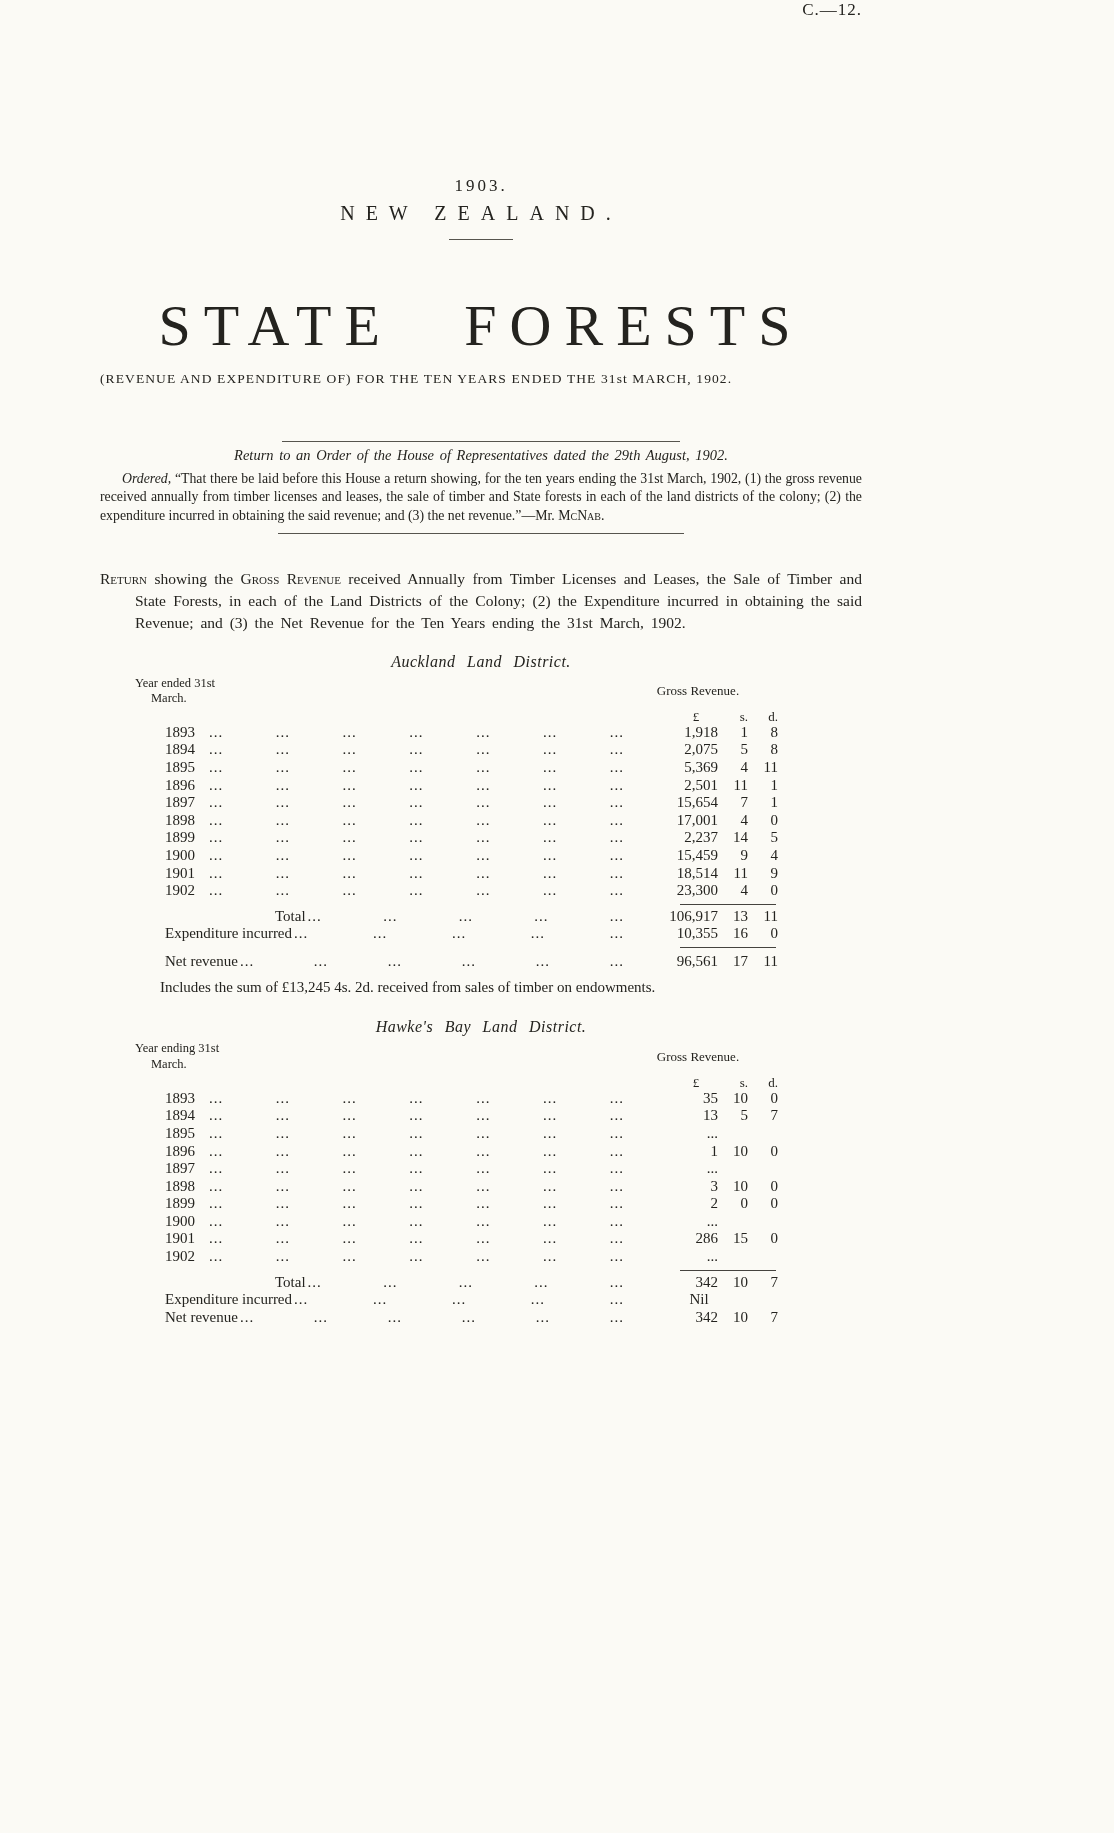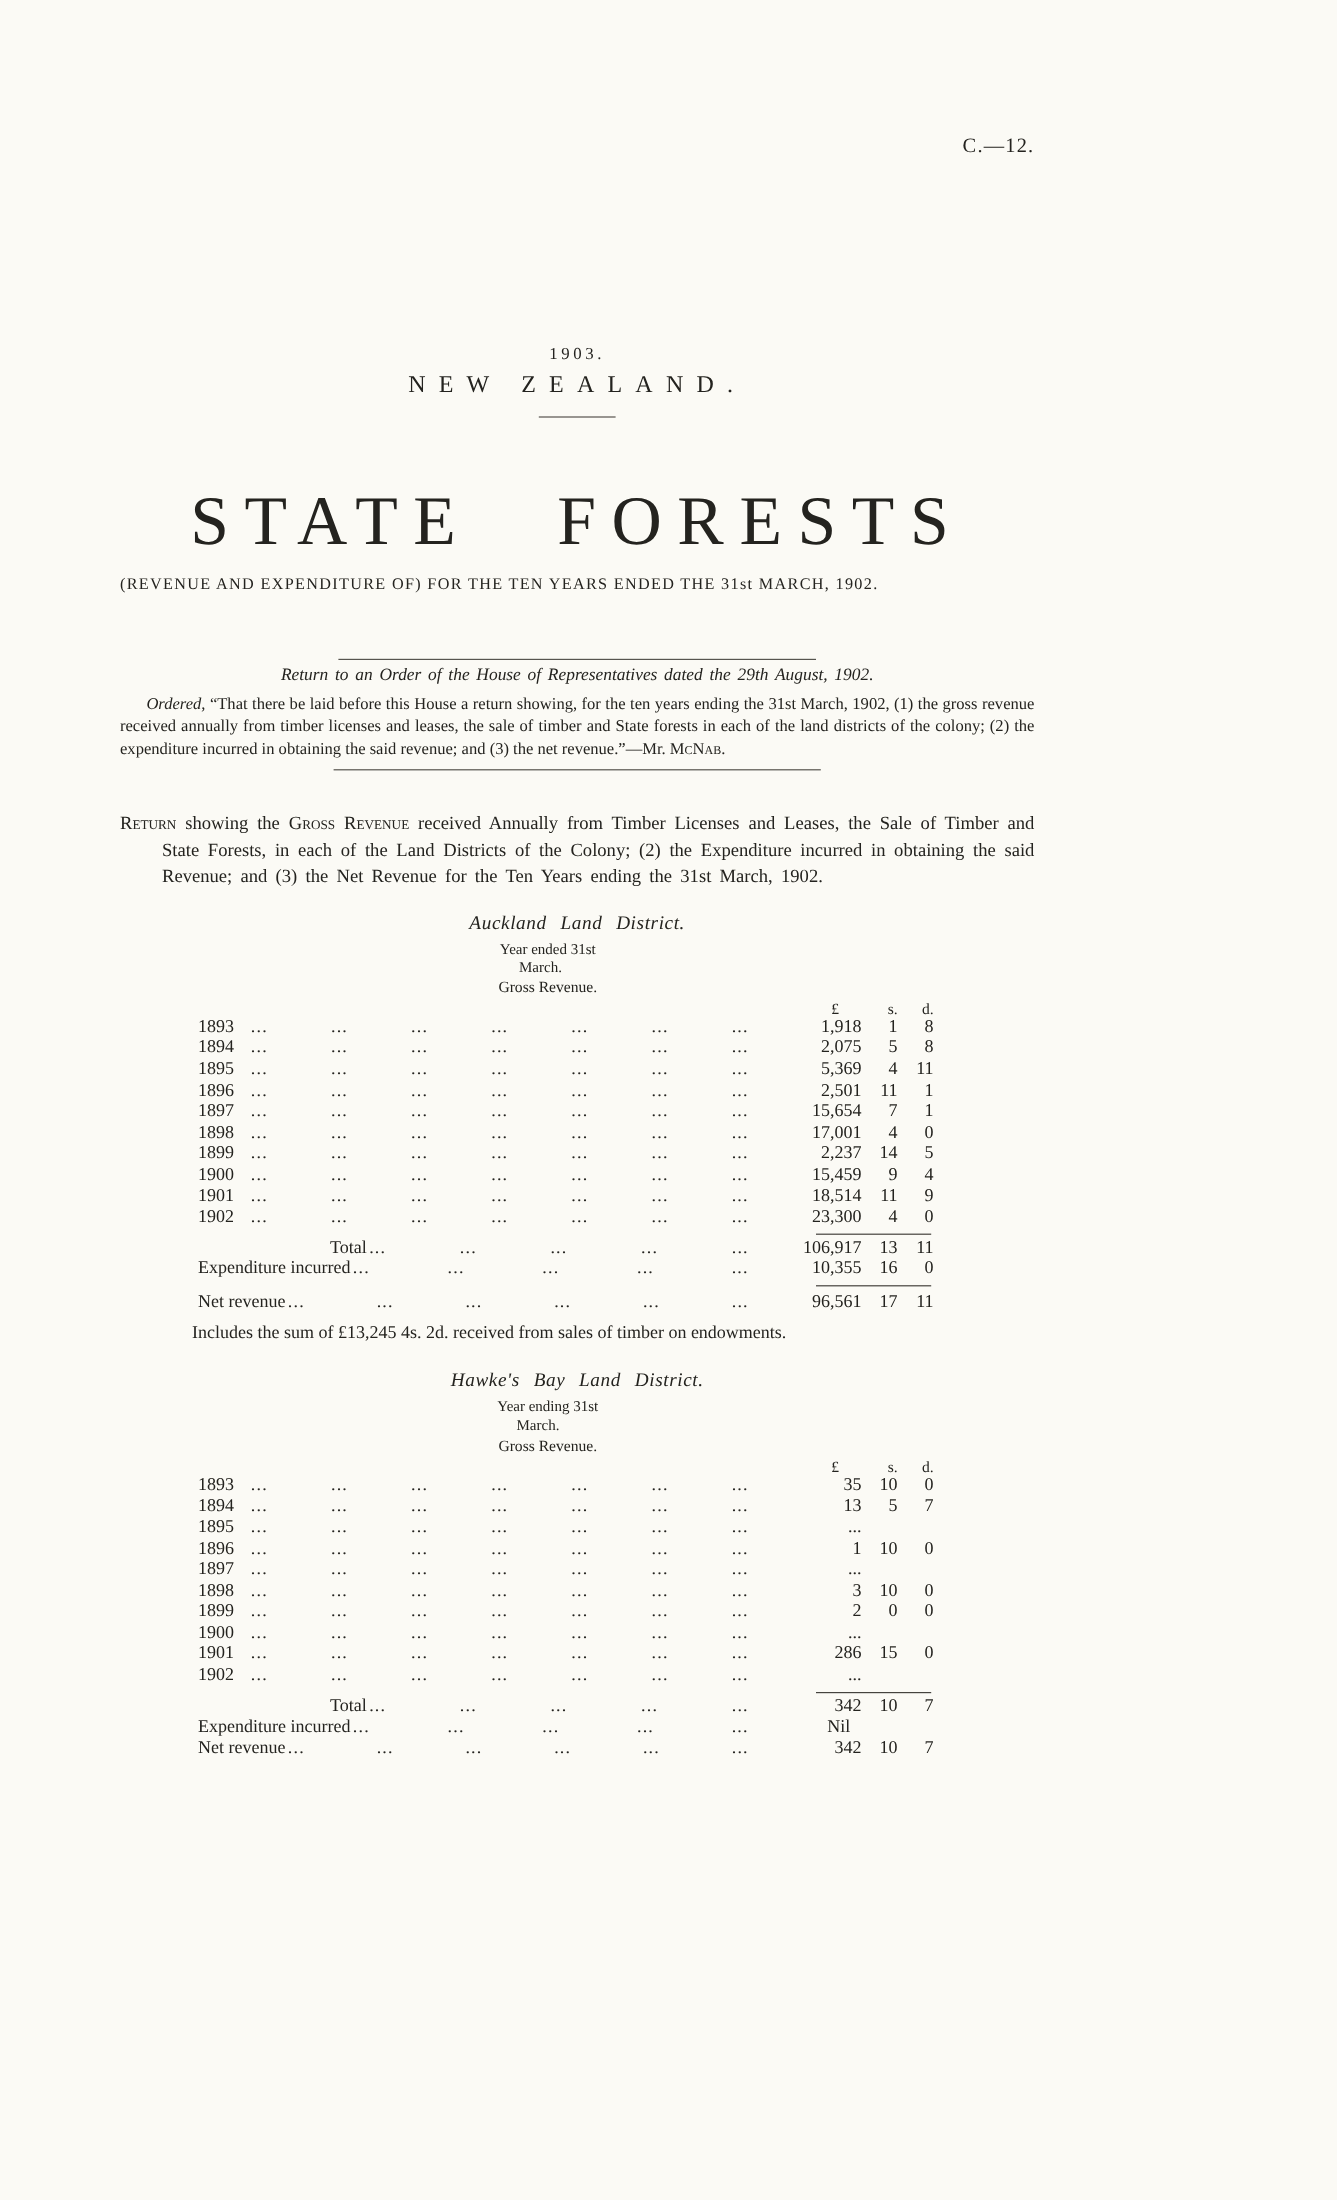--- a/index.html
+++ b/index.html
@@ -8,23 +8,23 @@
     width:1114px; height:1833px;
     background:#fbfaf5;
     color:#24231f;
     font-family:"Liberation Serif", serif;
     position:relative;
     margin:0 auto;
     overflow:hidden;
   }
   .content { position:absolute; left:100px; top:0; width:762px; }
 
-  .doc-ref { text-align:right; padding-top:112px; font-size:17px; letter-spacing:1px; }
-
-  .year-heading { text-align:center; margin-top:156px; font-size:14px; letter-spacing:3px; }
+  .doc-ref { text-align:right; font-size:17px; letter-spacing:1px; }
+
+  .year-heading { text-align:center; margin-top:156px; font-size:17px; letter-spacing:3px; }
   .country { text-align:center; margin-top:6px; font-size:20px; letter-spacing:11px; }
   .rule-short { width:64px; border:0; border-top:1px solid #56544e; margin:14px auto 0; }
 
   .title {
     text-align:center; margin-top:52px;
     font-size:58px; font-weight:400;
     letter-spacing:13px; word-spacing:44px;
   }
   .subtitle { text-align:left; margin-top:12px; font-size:13.5px; letter-spacing:1.1px; }
 
@@ -34,21 +34,21 @@
   .order-heading { text-align:center; font-style:italic; font-size:14.5px; margin-top:5px; word-spacing:2px; }
   .ordered { margin-top:6px; font-size:13.8px; line-height:1.34; text-align:justify; text-indent:22px; }
   .it { font-style:italic; }
   .sc { font-variant:small-caps; }
 
   .return-para { margin-top:34px; font-size:15.5px; line-height:1.4; text-align:justify; padding-left:35px; text-indent:-35px; word-spacing:3px; }
 
   .district { text-align:center; font-style:italic; font-weight:400; font-size:16px; margin-top:19px; letter-spacing:0.5px; word-spacing:7px; }
 
   .table { margin-left:35px; width:643px; }
-  .thead { display:flex; justify-content:space-between; align-items:center; margin-top:5px;flex-direction:column; }
+  .thead { display:flex; justify-content:space-between; align-items:center; margin-top:5px; }
   .left-label { font-size:12.5px; line-height:1.25; }
   .left-label .l2 { padding-left:16px; }
   .right-label { font-size:13px; width:160px; text-align:center; }
 
   .trow { display:flex; align-items:baseline; font-size:15px; line-height:17.6px; min-height:17.6px; white-space:nowrap; }
   .tlabel { flex:0 0 auto; }
   .ylabel { padding-left:30px; width:72px; }
   .dots { flex:1 1 auto; display:flex; justify-content:space-between; padding:0 16px 0 2px; overflow:hidden; }
   .dots span { letter-spacing:1px; }
   .dots-spacer { flex:1 1 auto; }

